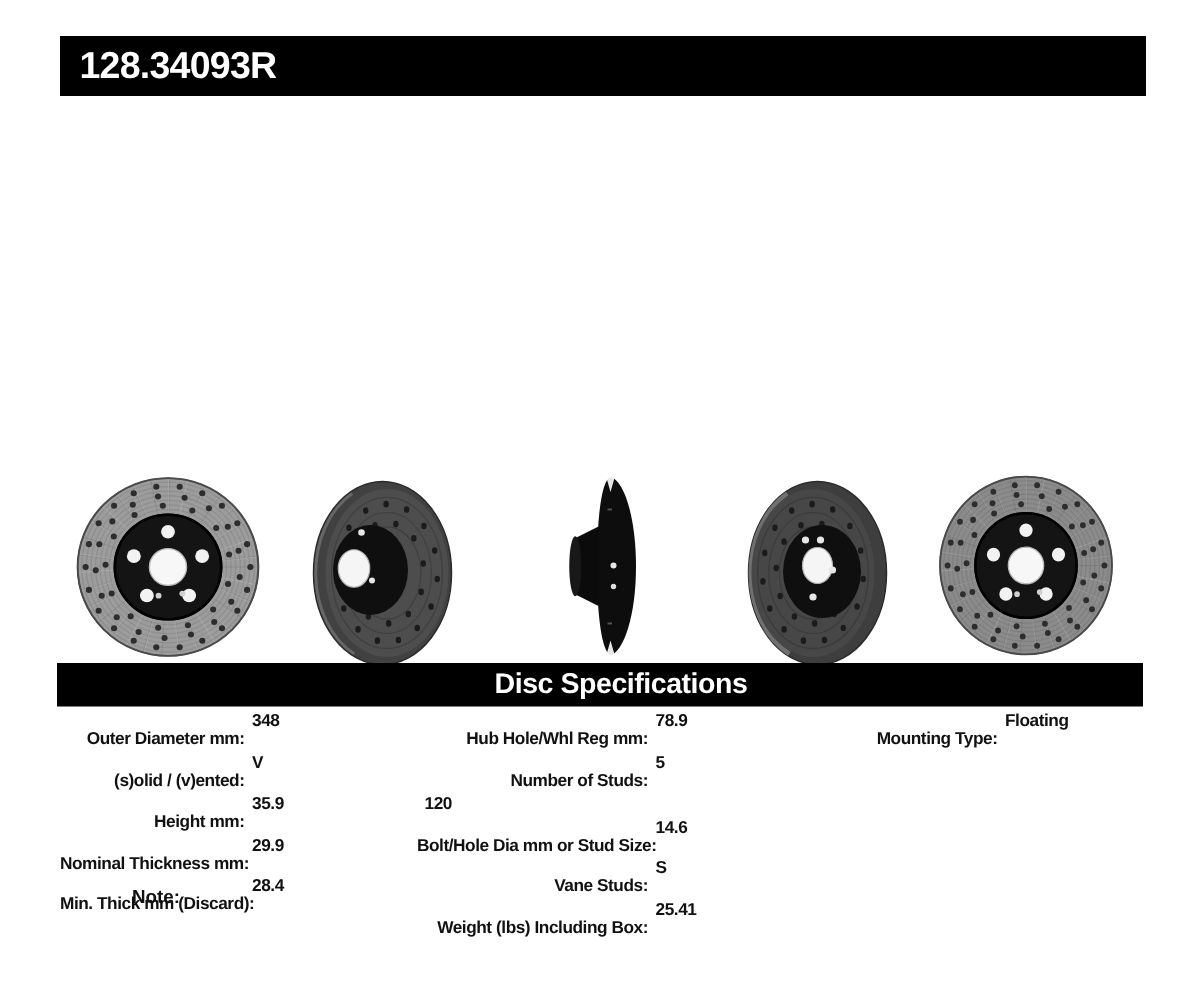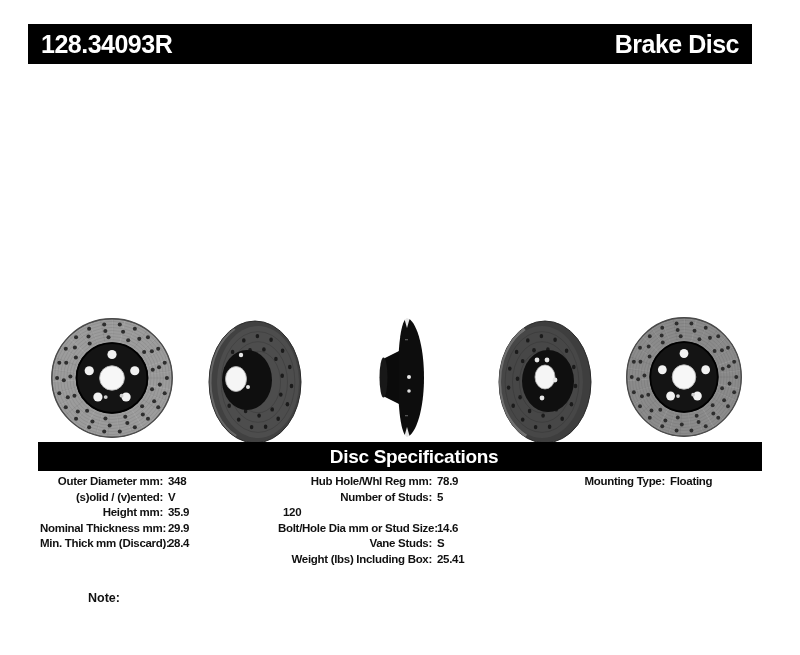--- a/index.html
+++ b/index.html
@@ -6,53 +6,52 @@
   body{
     width:800px;height:655px;background:#ffffff;position:relative;overflow:hidden;
     font-family:"Liberation Sans",sans-serif;
   }
   .bar{
     position:absolute;background:#000;color:#fff;display:flex;align-items:center;
     box-sizing:border-box;
     padding-left:28px;
   }
   #header-bar{
-    left:28px;top:24px;width:724px;height:40px;
+    left:40px;top:24px;width:724px;height:40px;
     justify-content:space-between;padding:0 13px;
     font-size:25px;font-weight:bold;letter-spacing:-0.5px;
   }
   #spec-bar{
     left:38px;top:442px;width:724px;height:29px;
     justify-content:center;font-size:19px;font-weight:bold;letter-spacing:-0.3px;
   }
   .disc{position:absolute;}
   .disc svg{display:block;}
   .spec-col{
     position:absolute;top:474px;font-size:11.5px;font-weight:bold;color:#111;
     letter-spacing:-0.3px;
   }
   .spec-row{display:flex;line-height:15.6px;white-space:nowrap;}
-  .spec-label{text-align:right;display:inline-block;}
+  .spec-label{text-align:right;display:inline-block;margin-top:12px;}
   .col-left{left:40px;}
   .col-left .spec-label{width:123px;}
   .col-mid{left:278px;}
   .col-mid .spec-label{width:154px;}
   .col-right{left:565px;}
   .col-right .spec-label{width:100px;}
   .spec-value{padding-left:5px;}
   #note{
     position:absolute;left:88px;top:591px;font-size:12.5px;font-weight:bold;color:#111;
   }
 </style>
 </head>
 <body>
 
 <div id="header-bar" class="bar">
   <span>128.34093R</span>
-  <span>Brake Disc</span>
 </div>
 
 <div class="disc" id="disc-1" style="left:50px;top:317px;width:124px;height:122px;">
     <svg viewBox="0 0 140 140" width="100%" height="100%" preserveAspectRatio="none">
       <circle cx="70" cy="70" r="68" fill="#9c9c9c" stroke="#5f5f5f" stroke-width="1"></circle>
       <circle cx="70" cy="70" r="44" fill="none" stroke="rgba(50,50,50,0.12)" stroke-width="1"></circle>
       <circle cx="70" cy="70" r="47.5" fill="none" stroke="rgba(50,50,50,0.12)" stroke-width="1"></circle>
       <circle cx="70" cy="70" r="51" fill="none" stroke="rgba(50,50,50,0.12)" stroke-width="1"></circle>
       <circle cx="70" cy="70" r="54.5" fill="none" stroke="rgba(50,50,50,0.12)" stroke-width="1"></circle>
       <circle cx="70" cy="70" r="58" fill="none" stroke="rgba(50,50,50,0.12)" stroke-width="1"></circle>

